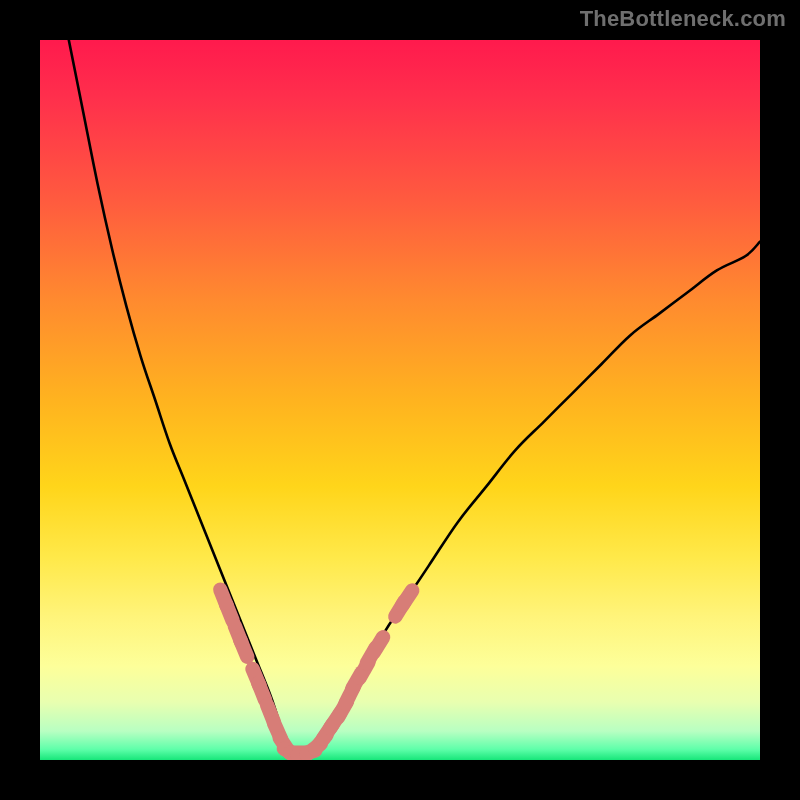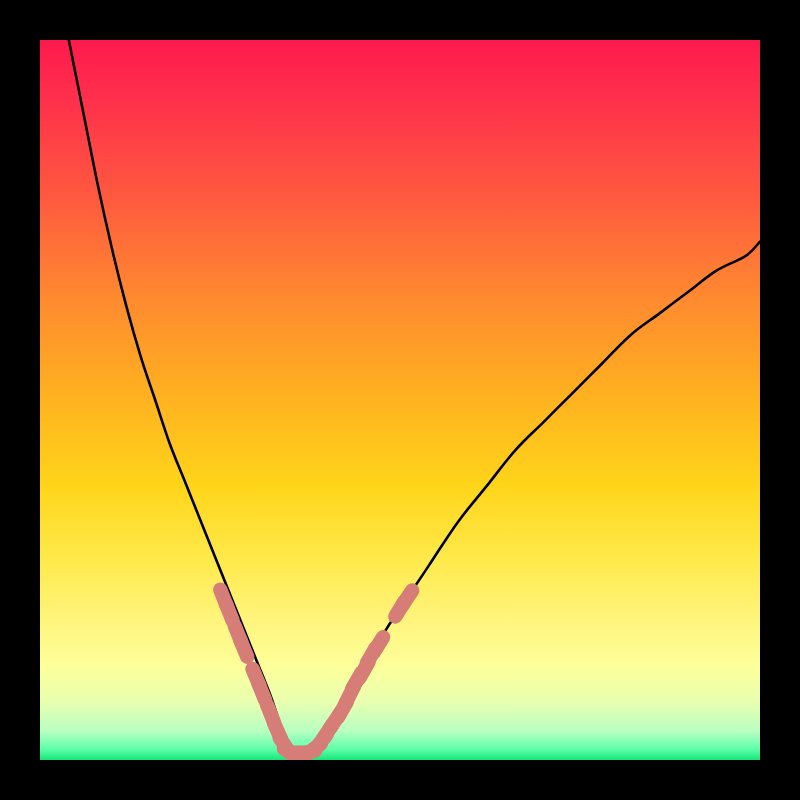--- a/index.html
+++ b/index.html
@@ -58,20 +58,21 @@
   }
   svg.curves {
     position: absolute;
     inset: 0;
   }
 </style>
 </head>
 <body>
 
 <div class="frame">
+  <div class="watermark">TheBottleneck.com</div>
   <div class="plot">
     <div class="gradient"></div>
     <svg class="curves" viewBox="0 0 720 720" preserveAspectRatio="none">
       <g id="curve-layer">
           <path d="M 28.8 0 C 31.392 12.959999999999999, 38.016 46.08, 43.199999999999996 72 C 48.38399999999999 97.92, 52.416000000000004 119.376, 57.6 144 C 62.784 168.624, 66.816 186.76800000000003, 72 208.8 C 77.184 230.832, 81.216 246.95999999999998, 86.39999999999999 266.4 C 91.58399999999999 285.84, 95.61600000000001 299.95199999999994, 100.80000000000001 316.79999999999995 C 105.98400000000001 333.64799999999997, 110.016 344.448, 115.2 360 C 120.384 375.552, 124.416 388.944, 129.6 403.2 C 134.784 417.45599999999996, 138.816 426.24, 144 439.2 C 149.184 452.15999999999997, 153.216 462.23999999999995, 158.4 475.2 C 163.584 488.16, 167.61599999999999 498.24, 172.79999999999998 511.20000000000005 C 177.98399999999998 524.1600000000001, 182.01600000000002 534.24, 187.20000000000002 547.2 C 192.38400000000001 560.1600000000001, 196.41600000000003 570.24, 201.60000000000002 583.2 C 206.78400000000002 596.1600000000001, 210.816 606.24, 216 619.2 C 221.184 632.1600000000001, 226.512 644.8320000000001, 230.4 655.2 C 234.288 665.568, 235.008 669.024, 237.60000000000002 676.8 C 240.19200000000004 684.5759999999999, 242.20800000000003 691.92, 244.8 698.4 C 247.392 704.88, 250.70399999999998 710.208, 251.99999999999997 712.8" fill="none" stroke="#000000" stroke-width="2.6" stroke-linecap="round"></path>
           <path d="M 251.99999999999997 712.8 C 253.29599999999996 712.8, 256.608 712.8, 259.2 712.8 C 261.792 712.8, 263.808 714.0959999999999, 266.4 712.8 C 268.99199999999996 711.504, 271.00800000000004 708.192, 273.6 705.6 C 276.192 703.008, 278.208 702.288, 280.8 698.4 C 283.392 694.512, 284.112 690.48, 288 684 C 291.888 677.52, 297.21599999999995 670.1759999999999, 302.4 662.4 C 307.584 654.624, 311.616 648.5759999999999, 316.8 640.8 C 321.98400000000004 633.024, 326.016 628.272, 331.2 619.2 C 336.38399999999996 610.128, 340.41599999999994 599.472, 345.59999999999997 590.4 C 350.784 581.328, 352.224 580.4639999999999, 360 568.8 C 367.776 557.136, 378.432 541.152, 388.8 525.6 C 399.168 510.048, 407.23199999999997 496.656, 417.59999999999997 482.4 C 427.96799999999996 468.14399999999995, 436.032 459.35999999999996, 446.4 446.4 C 456.768 433.44, 464.83200000000005 422.06399999999996, 475.20000000000005 410.4 C 485.56800000000004 398.736, 493.63199999999995 391.968, 503.99999999999994 381.6 C 514.3679999999999 371.232, 522.4319999999999 363.168, 532.8 352.8 C 543.168 342.432, 551.232 334.36799999999994, 561.6 323.99999999999994 C 571.9680000000001 313.63199999999995, 580.0319999999999 304.27200000000005, 590.4 295.20000000000005 C 600.768 286.12800000000004, 608.832 281.37600000000003, 619.2 273.6 C 629.5680000000001 265.824, 637.6320000000001 259.776, 648 252 C 658.3679999999999 244.224, 666.4319999999999 236.87999999999997, 676.8 230.39999999999998 C 687.168 223.92, 697.8240000000001 221.18400000000005, 705.6 216.00000000000006 C 713.376 210.81600000000006, 717.408 204.19200000000004, 720 201.60000000000002" fill="none" stroke="#000000" stroke-width="2.6" stroke-linecap="round"></path>
         </g>
       <g id="marker-layer">
           <line x1="180.25748391281306" y1="549.6437097820327" x2="186.94251608718693" y2="566.3562902179673" stroke="#d77d77" stroke-width="14.4" stroke-linecap="round"></line>
           <line x1="186.01748391281308" y1="564.0437097820327" x2="192.70251608718695" y2="580.7562902179673" stroke="#d77d77" stroke-width="14.4" stroke-linecap="round"></line>

